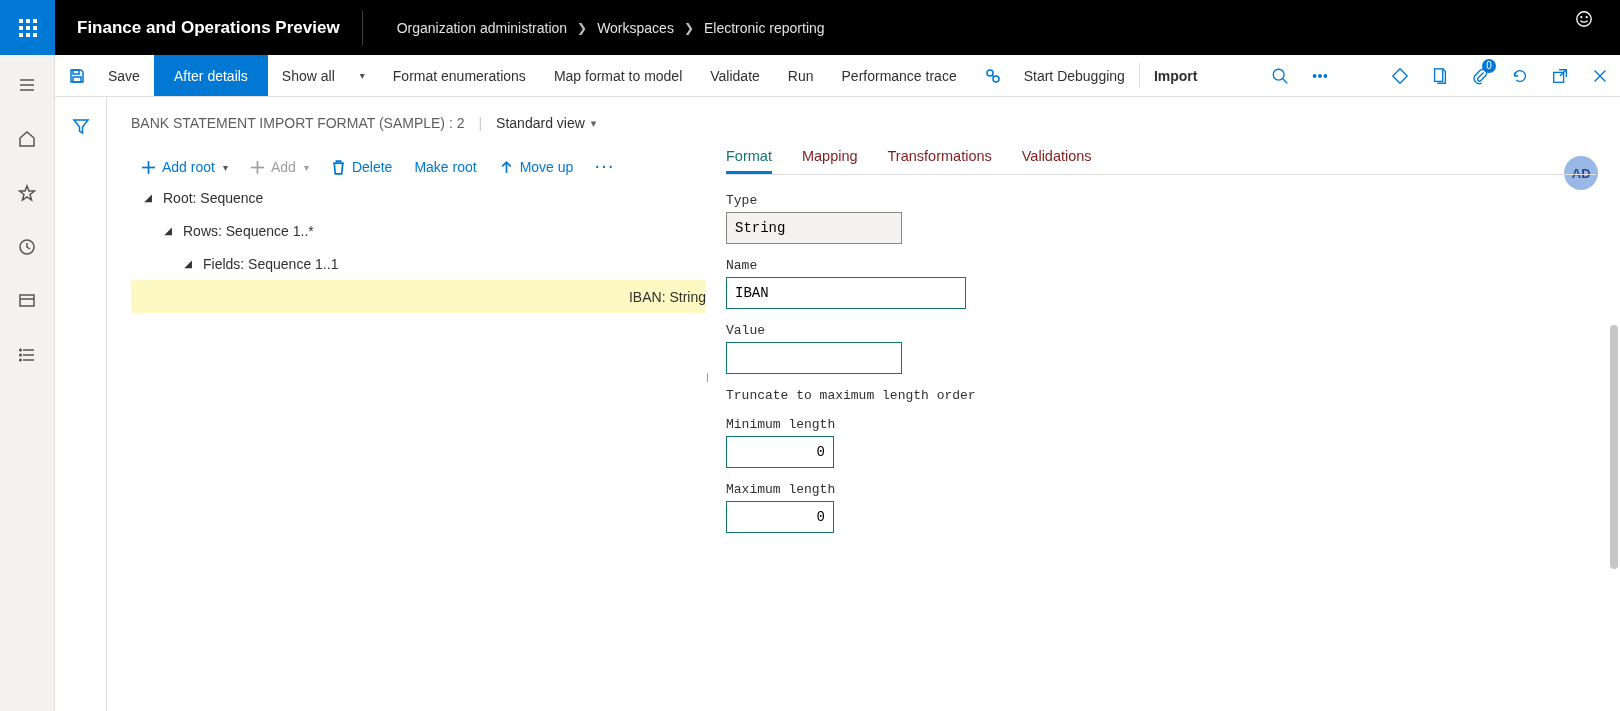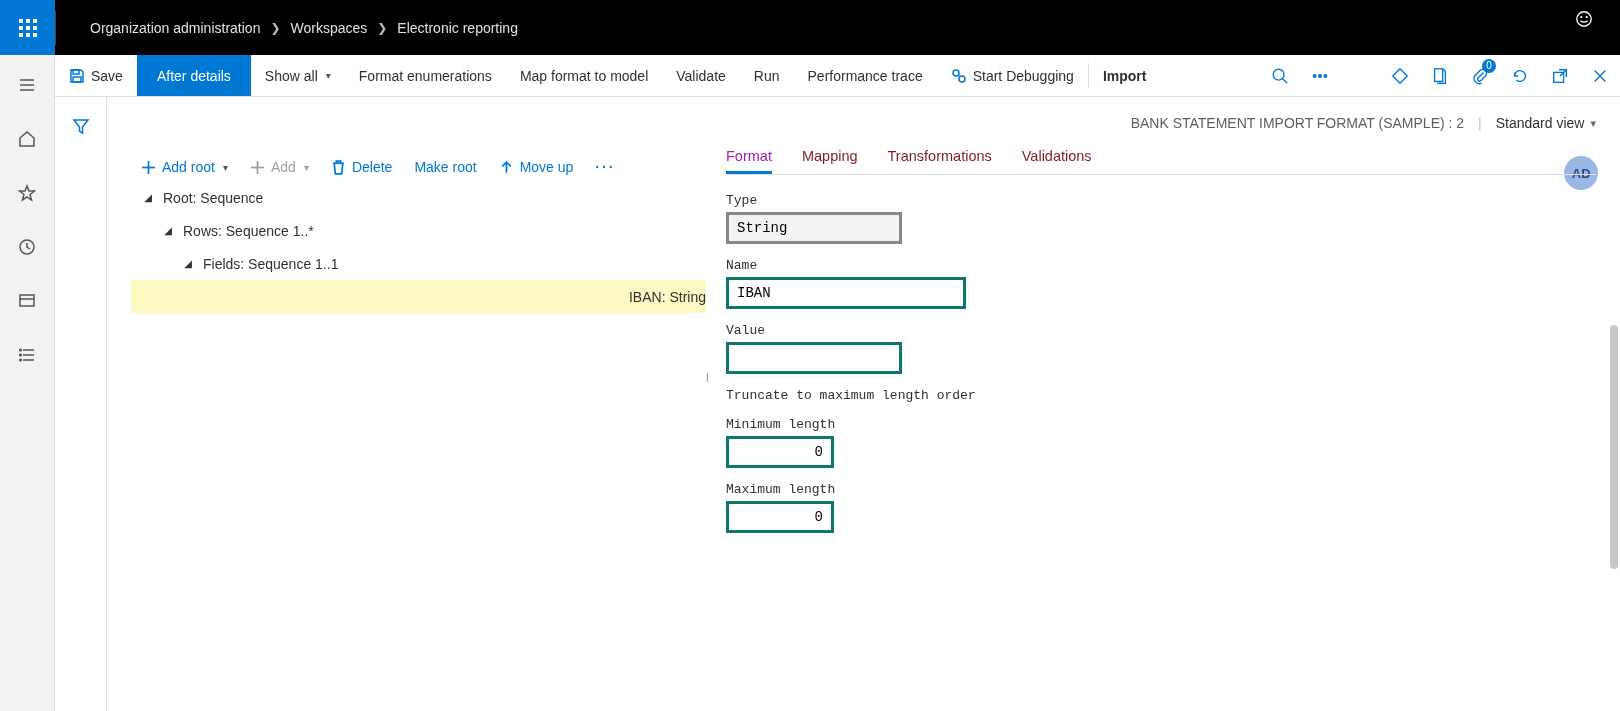--- a/index.html
+++ b/index.html
@@ -24,40 +24,40 @@
 
   
   .main-row { display: flex; flex: 1; min-height: 0; }
   .leftrail { width: 55px; background: #f3f2f1; border-right: 1px solid #e1dfdd; display: flex; flex-direction: column; align-items: center; padding-top: 16px; gap: 26px; }
   .leftrail .rail-btn { width: 36px; height: 28px; display: flex; align-items: center; justify-content: center; cursor: pointer; }
   .leftrail svg { width: 18px; height: 18px; fill: none; stroke: #555; stroke-width: 1.5; }
 
   .content-col { flex: 1; display: flex; flex-direction: column; min-width: 0; }
 
   .cmdbar { height: 42px; background: #fff; border-bottom: 1px solid #e1dfdd; display: flex; align-items: stretch; }
-  .cmd-btn { display: flex; align-items: center; gap: 6px; padding: 0 14px; font-size: 14px; color: #323130; cursor: pointer; white-space: nowrap; }
+  .cmd-btn { display: flex; align-items: center; gap: 23px; padding: 0 14px; font-size: 14px; color: #323130; cursor: pointer; white-space: nowrap; }
   .cmd-btn.save svg { width: 16px; height: 16px; fill: none; stroke: #0078d4; stroke-width: 1.5; }
   .cmd-btn.primary { background: #0078d4; color: #fff; padding: 0 20px; }
   .cmd-btn.import { font-weight: 700; }
   .cmd-btn .chev-s { font-size: 10px; margin-left: 2px; color: #555; }
   .cmd-btn svg.gear { width: 16px; height: 16px; fill: none; stroke: #0078d4; stroke-width: 1.5; }
   .cmd-sep { width: 1px; background: #e1dfdd; margin: 8px 0; }
   .cmd-spacer { flex: 1; }
   .cmd-right { display: flex; align-items: center; }
   .cmd-right .ic { width: 40px; height: 42px; display: flex; align-items: center; justify-content: center; cursor: pointer; position: relative; }
   .cmd-right svg { width: 18px; height: 18px; fill: none; stroke: #0078d4; stroke-width: 1.5; }
   .badge { position: absolute; top: 4px; right: 4px; background: #0078d4; color: #fff; border-radius: 8px; font-size: 10px; min-width: 14px; height: 14px; display: flex; align-items: center; justify-content: center; padding: 0 3px; }
 
   
   .page { flex: 1; display: flex; min-height: 0; }
   .filter-col { width: 52px; border-right: 1px solid #e1dfdd; display: flex; justify-content: center; padding-top: 20px; }
   .filter-col svg { width: 18px; height: 18px; fill: none; stroke: #0078d4; stroke-width: 1.5; }
 
   .page-main { flex: 1; padding: 18px 24px 0 24px; display: flex; flex-direction: column; min-height: 0; position: relative; }
-  .page-header-row { display: flex; align-items: center; gap: 14px; font-size: 14px; color: #605e5c; justify-content: flex-end; }
+  .page-header-row { display: flex; align-items: center; gap: 14px; font-size: 14px; color: #605e5c; }
   .page-header-row .sep { color: #c8c6c4; }
   .page-header-row .stdview { display: flex; align-items: center; gap: 6px; cursor: pointer; color: #323130; }
   .page-header-row .stdview .chev-s { font-size: 11px; color: #666; }
   .page-title { font-size: 27px; font-weight: 600; margin: 2px 0 14px 0; }
 
   .split { display: flex; flex: 1; min-height: 0; }
   .left-pane { width: 575px; min-width: 575px; display: flex; flex-direction: column; }
   .right-pane { flex: 1; padding-left: 20px; overflow-y: auto; position: relative; }
 
   .tree-cmds { display: flex; align-items: flex-end; gap: 2px; height: 44px; }
@@ -68,26 +68,26 @@
   .more-dots { color: #0078d4; padding: 0 10px; cursor: pointer; letter-spacing: 2px; font-weight: 700; }
 
   .tree { padding-top: 6px; font-size: 14px; }
   .tree-row { display: flex; align-items: center; height: 33px; padding-left: 0; cursor: pointer; }
   .tree-row .tw { width: 22px; text-align: center; font-size: 10px; color: #333; }
   .tree-row.selected { background: #fef9c3; justify-content: flex-end; }
   .tree-label { padding-left: 4px; }
 
   .detail-tabs { display: flex; gap: 30px; border-bottom: 1px solid #e1dfdd; height: 44px; align-items: flex-end; }
   .dtab { padding-bottom: 10px; color: #7f1d1d; cursor: pointer; font-size: 14.5px; }
-  .dtab.active { color: #a21caf; border-bottom: 3px solid #0078d4; font-weight: 400; padding-bottom: 7px; }
+  .dtab.active { color: #0f766e; border-bottom: 3px solid #0078d4; font-weight: 400; padding-bottom: 7px; }
 
   .form { padding-top: 18px; max-width: 260px; }
   .fld { margin-bottom: 14px; font-family: Liberation Mono, monospace; }
   .fld-label { font-size: 13px; color: #323130; margin-bottom: 4px; }
-  .fld input[type=text] { width: 240px; height: 32px; border: 3px solid #0f766e; padding: 0 8px; font-size: 14px; font-family: inherit; background:#fff; }
+  .fld input[type=text] { width: 240px; height: 32px; border: 1px solid #0f766e; padding: 0 8px; font-size: 14px; font-family: inherit; background:#fff; }
   .fld input[type=text].ro { background: #f3f2f1; border-color: #8a8886; }
   .fld input[type=text].disabled { background: #f3f2f1; border: none; color: #777; }
   .fld.type input { width: 176px; }
   .fld.num input { width: 108px; text-align: right; }
 
   .toggle-row { display: flex; align-items: center; gap: 14px; }
   .toggle { width: 40px; height: 20px; border: 1px solid #555; border-radius: 10px; position: relative; background: #fff; cursor: pointer; }
   .toggle .knob { width: 12px; height: 12px; background: #555; border-radius: 50%; position: absolute; top: 3px; left: 4px; }
 
   .splitter-handle { position: absolute; left: -2px; top: 240px; color: #999; font-size: 12px; cursor: col-resize; user-select:none; }
@@ -108,20 +108,21 @@
             <rect x="14" y="0" width="4" height="4"></rect>
             <rect x="0" y="7" width="4" height="4"></rect>
             <rect x="7" y="7" width="4" height="4"></rect>
             <rect x="14" y="7" width="4" height="4"></rect>
             <rect x="0" y="14" width="4" height="4"></rect>
             <rect x="7" y="14" width="4" height="4"></rect>
             <rect x="14" y="14" width="4" height="4"></rect>
           </g>
         </svg>
     </div>
+    <div class="app-title">Finance and Operations Preview</div>
     <div class="top-divider"></div>
     <div class="breadcrumbs">
       <span class="crumb">Organization administration</span>
       <span class="chev">❯</span>
       <span class="crumb">Workspaces</span>
       <span class="chev">❯</span>
       <span class="crumb">Electronic reporting</span>
     </div>
     <div class="top-spacer"></div>
     <div class="top-right">

